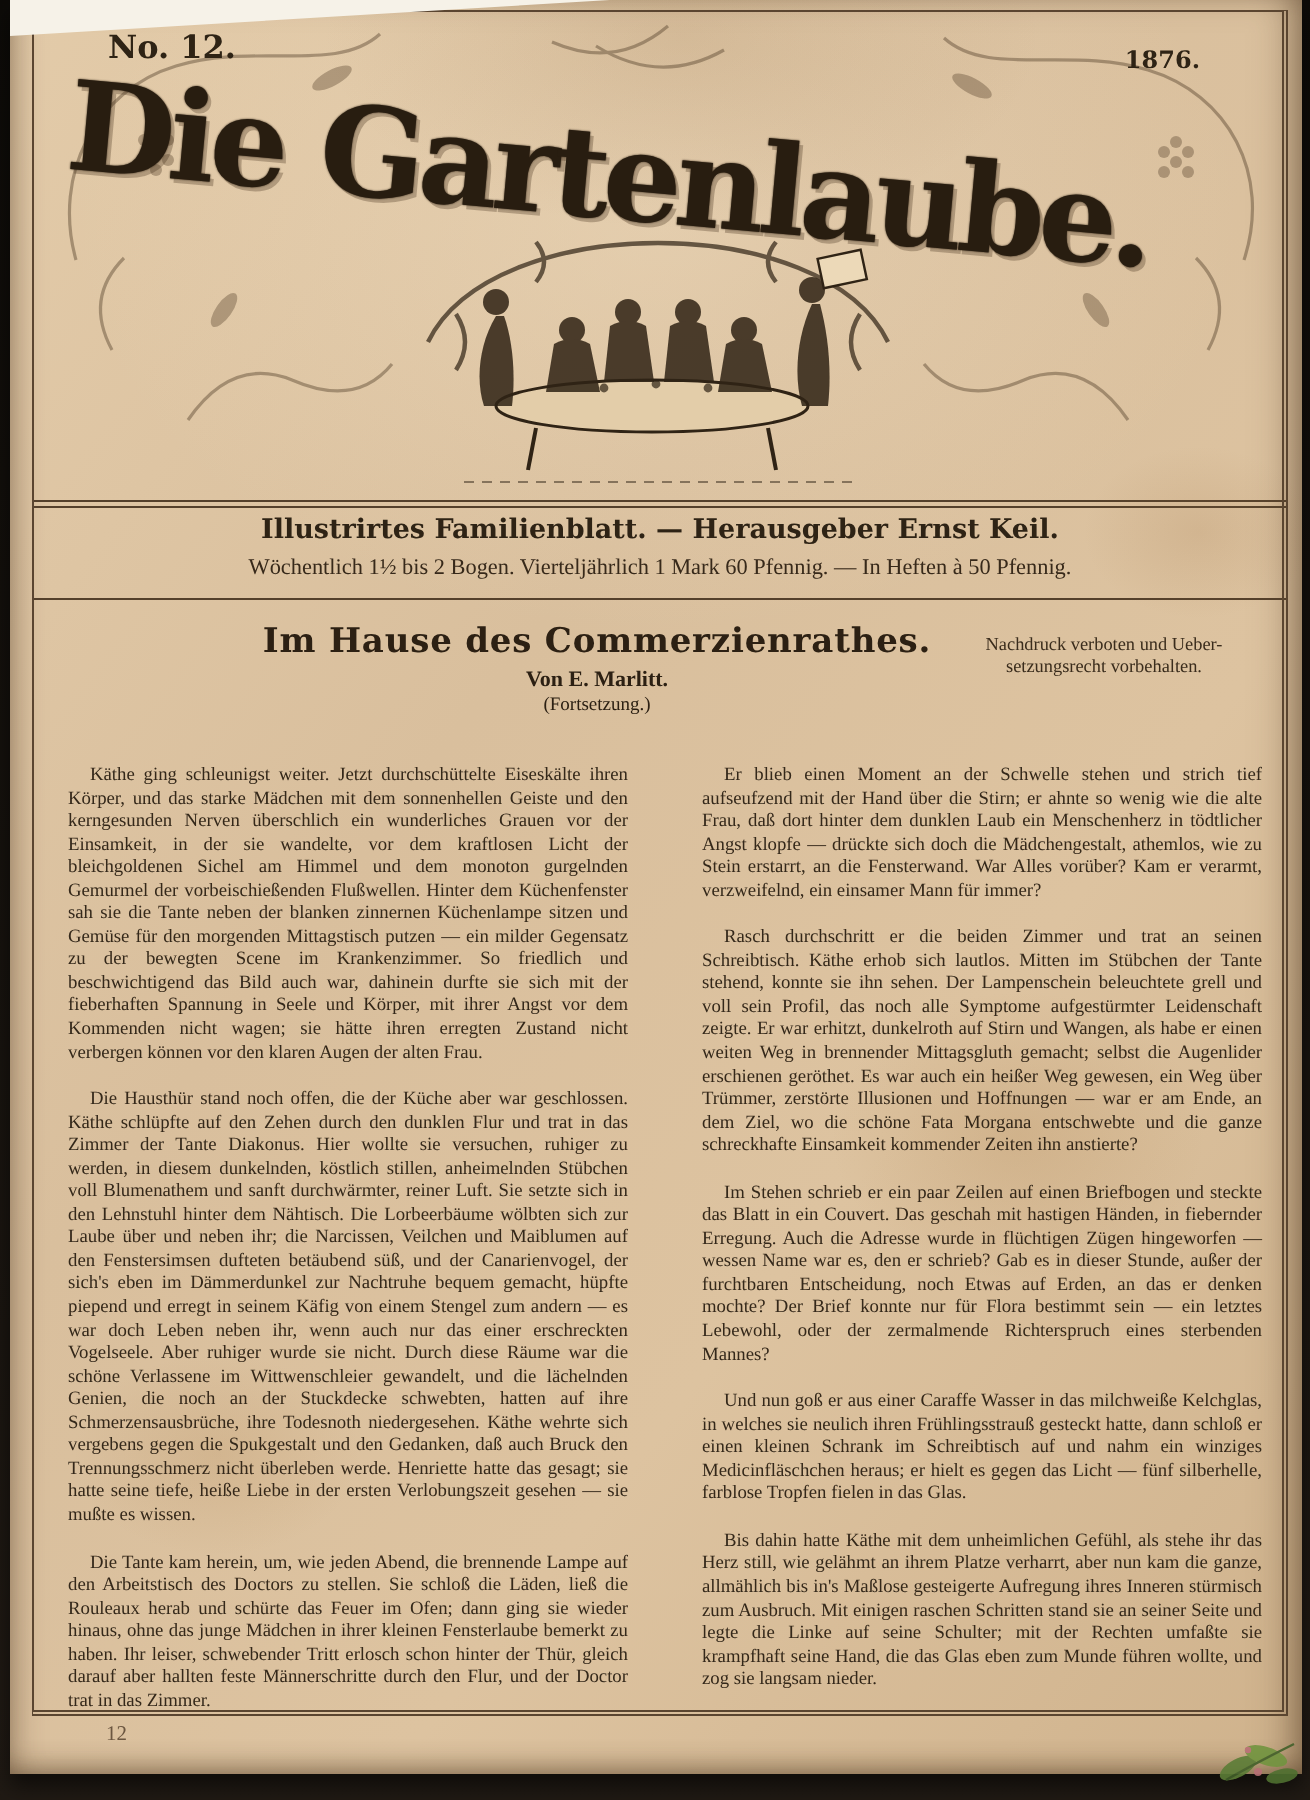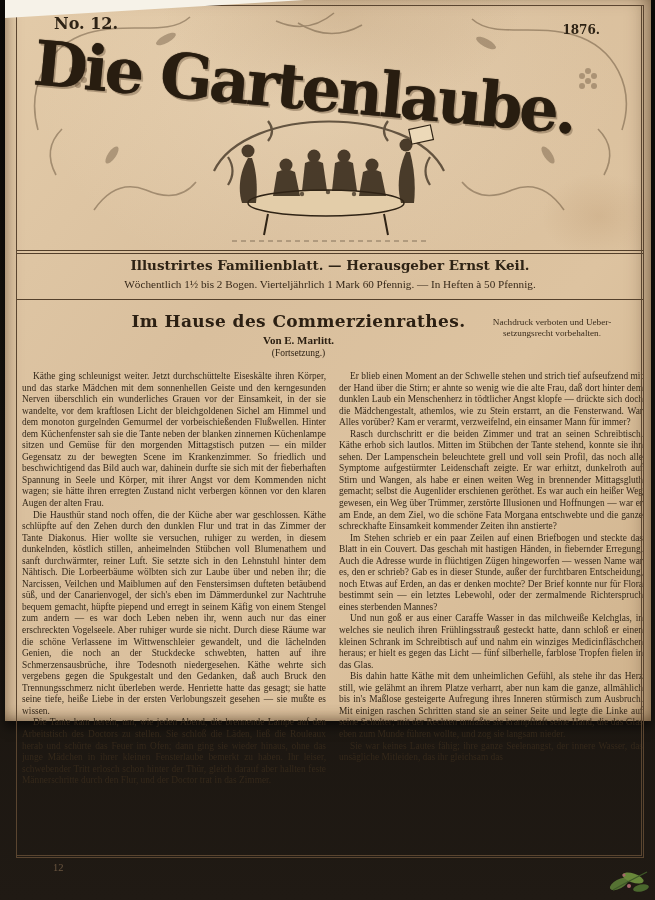--- a/index.html
+++ b/index.html
@@ -1,20 +1,20 @@
 <!DOCTYPE html>
 <html><head>
 <meta charset="utf-8">
 <style>
   html,body{margin:0;padding:0;background:#15110d;}
   *{box-sizing:border-box;}
   .photo{position:relative;width:655px;height:900px;overflow:hidden;
          background:linear-gradient(#0d0b08,#201a14);
          font-family:"Liberation Serif","DejaVu Serif",serif;}
-  .paper{position:absolute;left:5px;top:0;width:646px;height:721px;
+  .paper{position:absolute;left:5px;top:0;width:646px;height:887px;
          background:
            radial-gradient(420px 300px at 50% 12%, rgba(245,228,200,.35), transparent 70%),
            linear-gradient(128deg,#e3cba9 0%,#d9bf9d 38%,#ddc3a0 66%,#cfb28c 100%);
          box-shadow: inset -12px 0 20px -8px rgba(70,48,26,.55),
                      inset 10px 0 16px -8px rgba(70,48,26,.38),
                      inset 0 -8px 14px -6px rgba(70,48,26,.45),
                      0 6px 10px rgba(0,0,0,.55);}
   .paper::after{content:"";position:absolute;inset:0;pointer-events:none;background:
       radial-gradient(130px 100px at 78% 64%, rgba(165,120,66,.20), transparent 72%),
       radial-gradient(100px 70px at 16% 82%, rgba(165,120,66,.16), transparent 72%),
@@ -48,21 +48,21 @@
   .title-block{position:absolute;left:11px;top:311px;width:565px;text-align:center;color:#2c2013;}
   .title-block h1{margin:0;font-size:17px;font-weight:bold;letter-spacing:.4px;
         font-family:"DejaVu Serif",serif;}
   .byline{margin-top:3px;font-size:11px;font-weight:bold;}
   .continuation{margin-top:2px;font-size:9.5px;}
   .rights{position:absolute;left:452px;top:317px;width:190px;text-align:center;
         font-size:9.2px;line-height:11px;color:#3a2c1c;}
   .columns{position:absolute;left:17px;top:371px;width:621px;height:486px;
         display:flex;gap:13px;overflow:hidden;z-index:1;}
   .col{flex:1;text-align:justify;font-size:9.4px;line-height:11.55px;color:#34281a;}
-  .col p{margin:0;text-indent:11px;}
+  .col p{margin:12px;text-indent:11px;}
   .pageno{position:absolute;left:48px;top:862px;font-size:10.5px;color:#6b5640;}
   .leaf{position:absolute;right:4px;bottom:4px;z-index:9;}
 </style>
 </head>
 <body>
 
 <div class="photo">
   <div class="paper">
 
     <div class="corner-wedge"></div>

